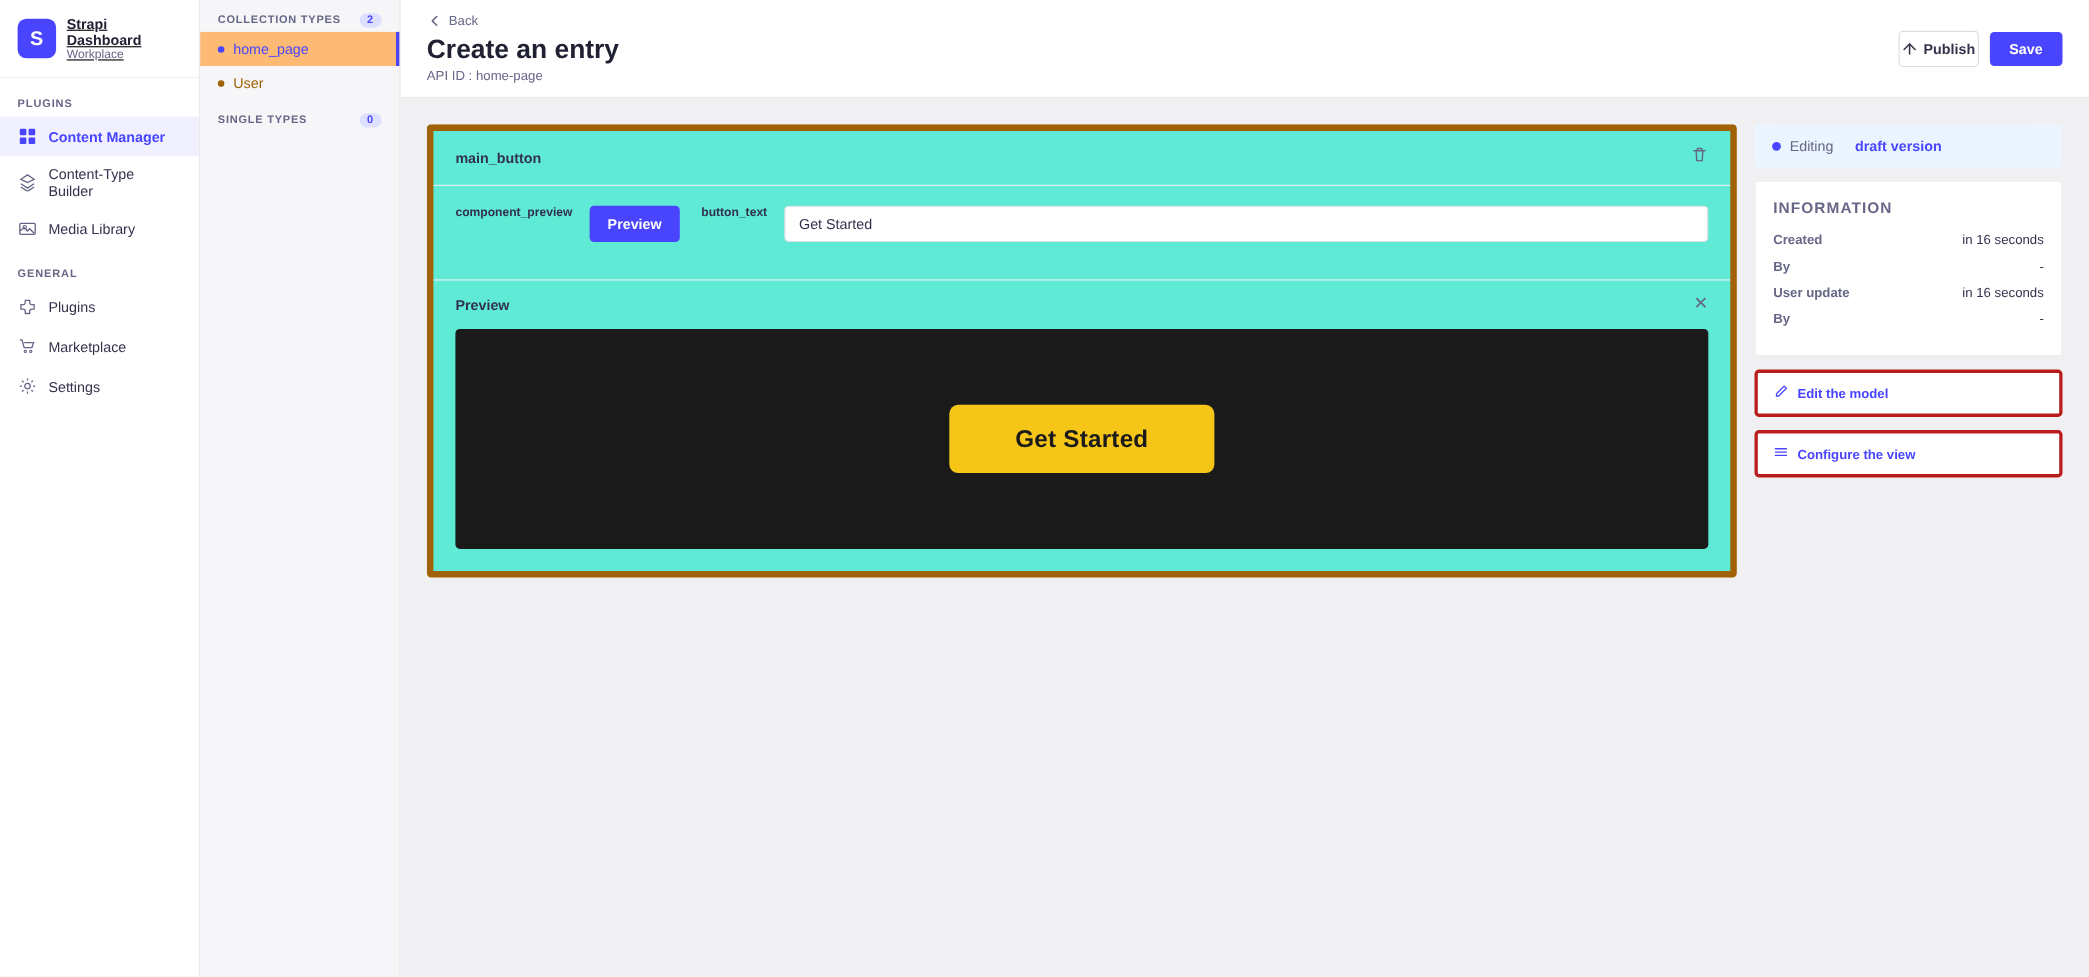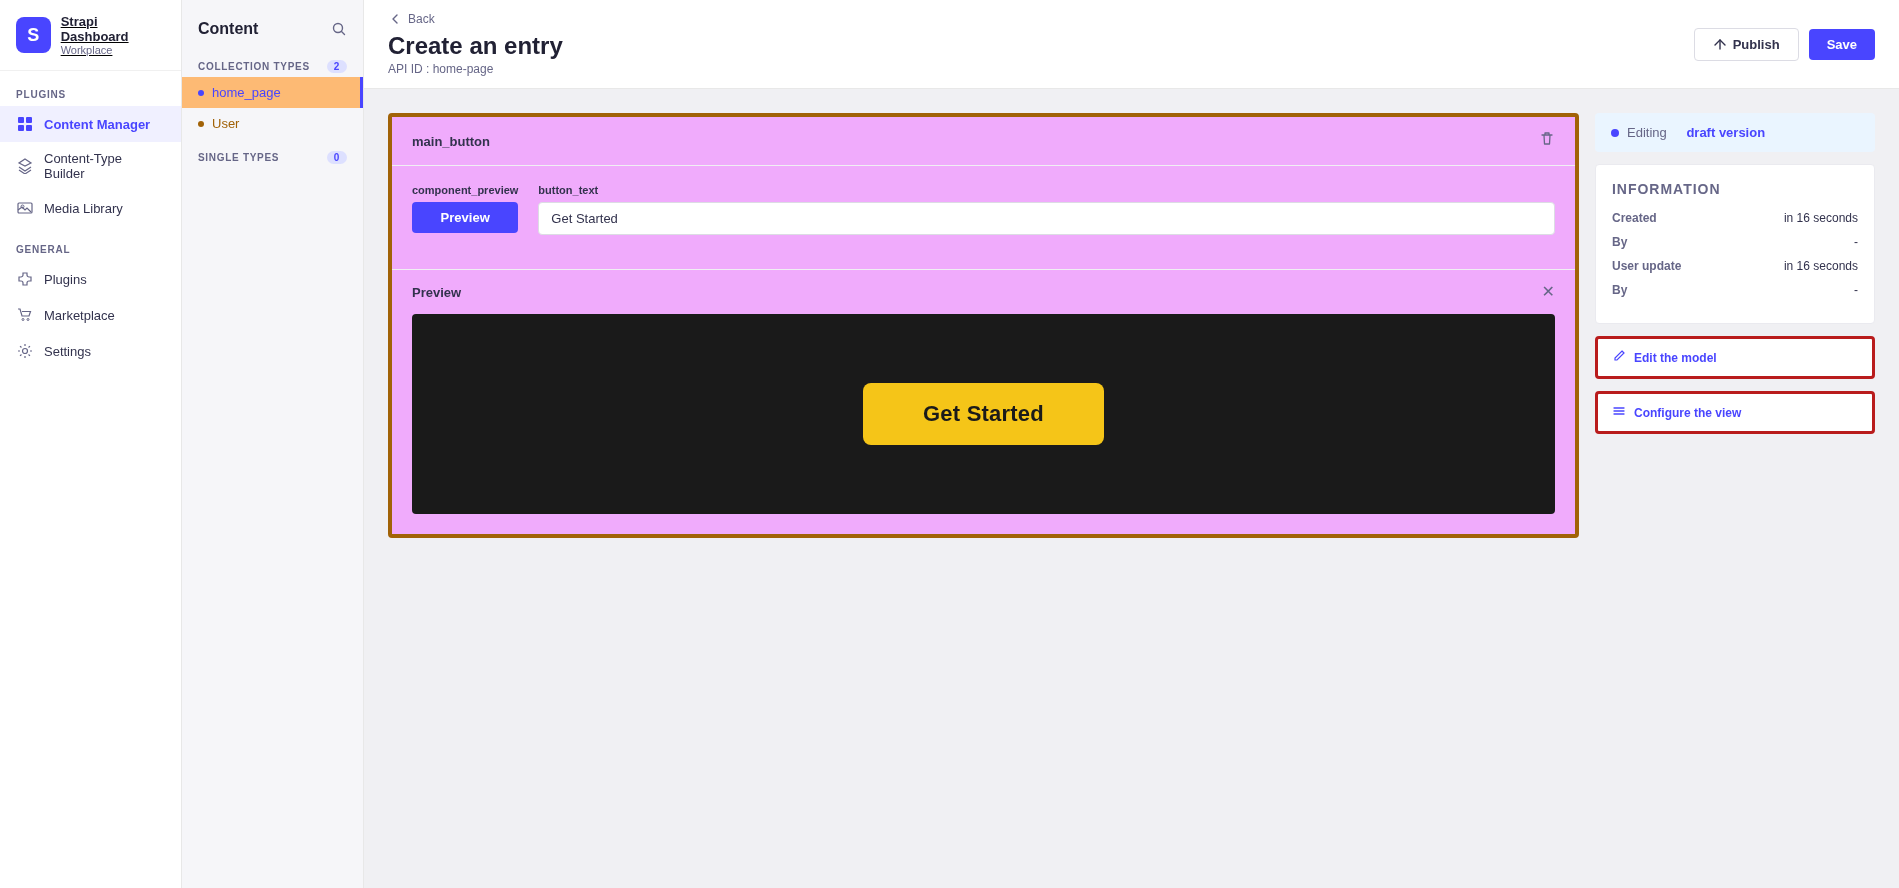--- a/index.html
+++ b/index.html
@@ -123,21 +123,21 @@
     .back-link {
       display: flex; align-items: center; gap: 6px;
       font-size: 12px; color: #666687; cursor: pointer;
       margin-bottom: 4px;
     }
     .page-title { font-size: 24px; font-weight: 700; color: #212134; }
     .api-id { font-size: 12px; color: #666687; }
     .topbar-right { display: flex; align-items: center; gap: 10px; }
     .btn-publish {
       background: #fff; border: 1px solid #dcdce4; color: #32324d;
-      border-radius: 4px; padding: 8px 18px; font-size: 13px; font-weight: 600;
+      border-radius: 4px; padding: 8px 2px; font-size: 13px; font-weight: 600;
       cursor: pointer; display: flex; align-items: center; gap: 6px;
     }
     .btn-save {
       background: #4945ff; border: none; color: #fff;
       border-radius: 4px; padding: 8px 18px; font-size: 13px; font-weight: 600;
       cursor: pointer;
     }
 
     #main-body {
       flex: 1; display: flex; overflow: hidden; padding: 24px;
@@ -147,38 +147,38 @@
     
     #form-area {
       flex: 1;
       display: flex;
       flex-direction: column;
       gap: 16px;
       overflow-y: auto;
     }
 
     .form-card {
-      background: #f0abfc;
+      background: #5eead4;
       border-radius: 4px;
-      border: 4px solid #a16207;
+      border: 6px solid #a16207;
       overflow: hidden;
     }
 
     .form-card-header {
       display: flex; align-items: center; justify-content: space-between;
       padding: 14px 20px;
       border-bottom: 1px solid #f0f0f3;
     }
     .form-card-label { font-size: 13px; font-weight: 700; color: #32324d; }
     .delete-btn { background: none; border: none; cursor: pointer; color: #666687; font-size: 16px; }
 
     .form-card-body { padding: 18px 20px; }
 
     .form-fields-row { display: flex; gap: 20px; margin-bottom: 16px; }
-    .form-field { display: flex; flex-direction: column; gap: 6px; }
+    .form-field { display: flex; flex-direction: row; gap: 16px; }
 
     .field-label { font-size: 11px; font-weight: 600; color: #32324d; }
 
     .component-preview-btn {
       background: #4945ff; border: none; color: #fff;
       border-radius: 4px; padding: 8px 16px; font-size: 13px; font-weight: 600;
       cursor: pointer;
     }
 
     .field-input {
@@ -333,29 +333,20 @@
       <svg width="16" height="16" viewBox="0 0 16 16" fill="none">
         <circle cx="8" cy="8" r="2.5" stroke="#666687" stroke-width="1.2"></circle>
         <path d="M8 1v2M8 13v2M1 8h2M13 8h2M3.05 3.05l1.41 1.41M11.54 11.54l1.41 1.41M3.05 12.95l1.41-1.41M11.54 4.46l1.41-1.41" stroke="#666687" stroke-width="1.2"></path>
       </svg>
     </span>
     <span>Settings</span>
   </div>
 </div>
 
 <div id="content-panel">
-  <div class="content-panel-header">
-    <span class="content-panel-title">Content</span>
-    <button class="content-search-btn">
-      <svg width="16" height="16" viewBox="0 0 16 16" fill="none">
-        <circle cx="7" cy="7" r="4.5" stroke="#666687" stroke-width="1.4"></circle>
-        <path d="M10.5 10.5l3 3" stroke="#666687" stroke-width="1.4" stroke-linecap="round"></path>
-      </svg>
-    </button>
-  </div>
 
   <div class="content-section-label">
     <span>Collection Types</span>
     <span class="content-section-count">2</span>
   </div>
 
   <div class="content-list-item active">
     <span class="content-list-dot"></span>
     <span>home_page</span>
   </div>

